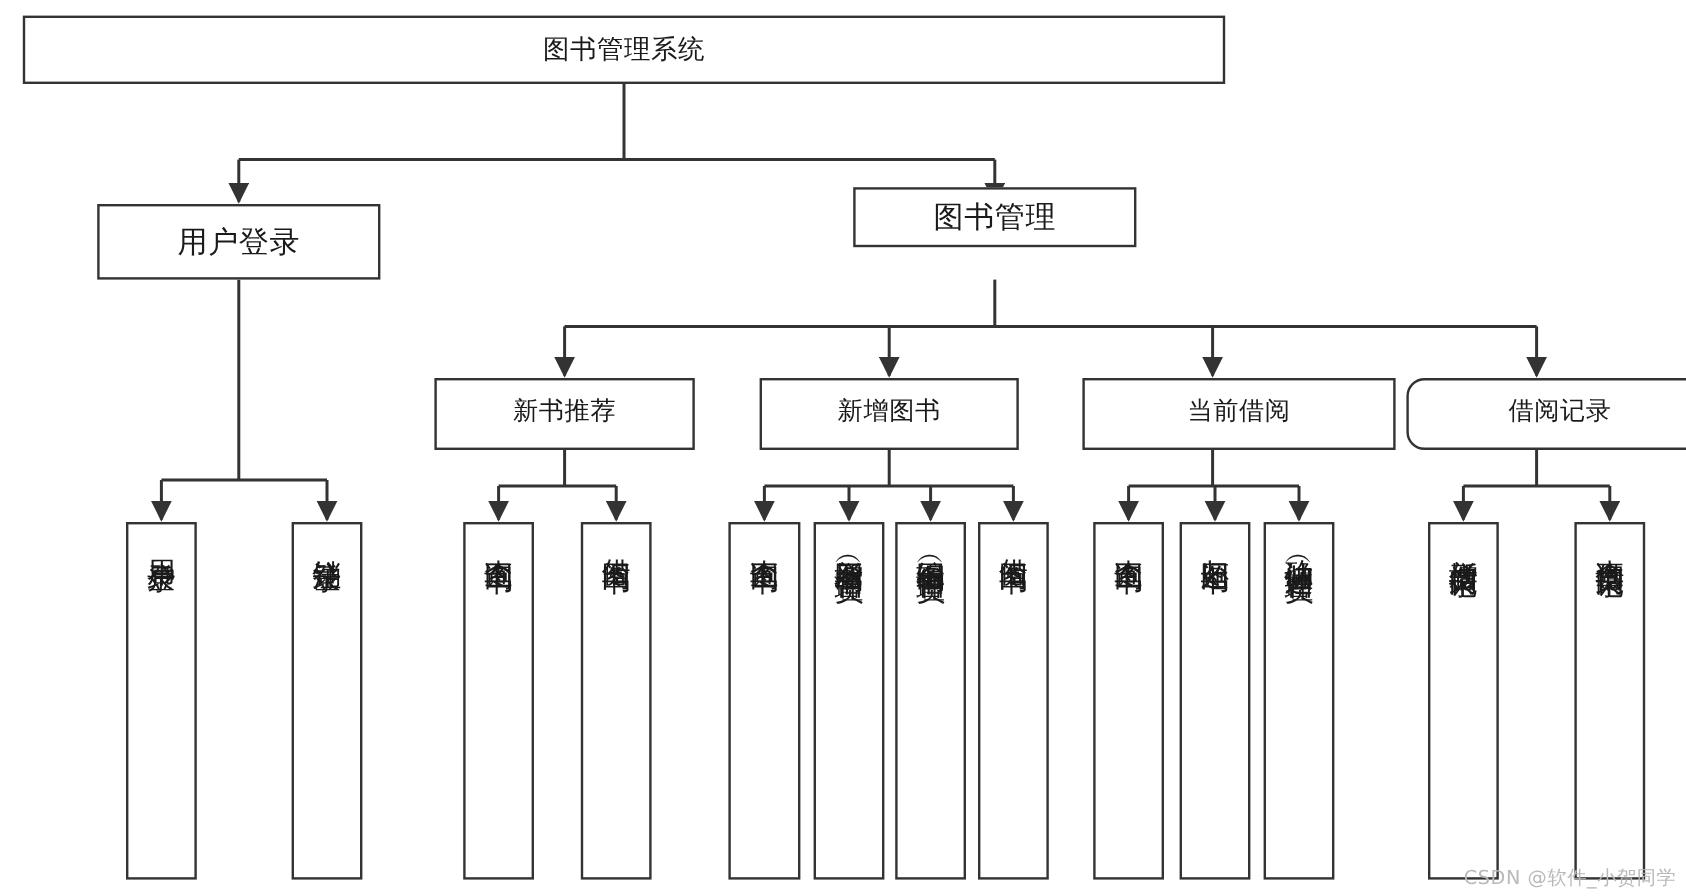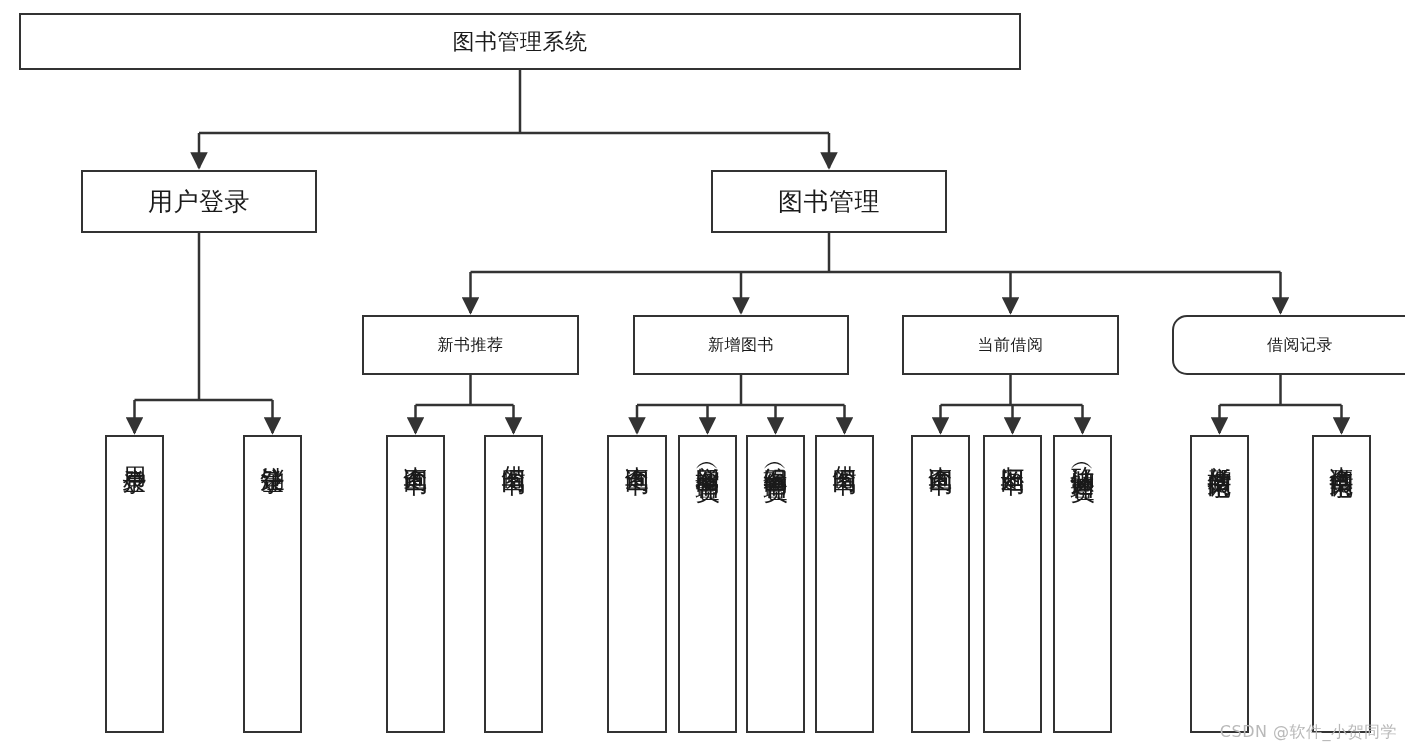--- a/index.html
+++ b/index.html
@@ -42,21 +42,21 @@
     line-height: 1.18;
     white-space: pre-line;
   }
   
   .node.horiz .label {
     font-size: 25px;
     letter-spacing: 0.5px;
   }
   .node.tier0 .label { font-size: 22px; }
   .node.tier1 .label { font-size: 25px; }
-  .node.tier2 .label { font-size: 16px; }
+  .node.tier2 .label { font-size: 21px; font-family: Liberation Mono, monospace; }
   
   .node.vert {
     align-items: flex-start;
     justify-content: center;
     padding-top: 10px;
   }
   .node.vert .label {
     writing-mode: vertical-rl;
     text-orientation: upright;
     font-size: 24px;
@@ -122,30 +122,30 @@
       </g>
   </svg>
 
   <div id="nodes">
       <div class="node horiz tier0" id="node-root" style="left: 19px; top: 13px; width: 1002px; height: 57px;">
         <span class="label">图书管理系统</span>
       </div>
       <div class="node horiz tier1" id="node-user-login" style="left: 81px; top: 170px; width: 236px; height: 63px;">
         <span class="label">用户登录</span>
       </div>
-      <div class="node horiz tier1" id="node-book-manage" style="left: 711px; top: 170px; width: 236px; height: 63px;">
+      <div class="node horiz tier1" id="node-book-manage" style="left: 711px; top: 156px; width: 236px; height: 50px;">
         <span class="label">图书管理</span>
       </div>
       <div class="node horiz tier2" id="node-new-book-rec" style="left: 362px; top: 315px; width: 217px; height: 60px;">
         <span class="label">新书推荐</span>
       </div>
       <div class="node horiz tier2" id="node-book-borrow" style="left: 633px; top: 315px; width: 216px; height: 60px;">
         <span class="label">新增图书</span>
       </div>
-      <div class="node horiz tier2" id="node-current-borrow" style="left: 902px; top: 315px; width: 217px; height: 60px;">
+      <div class="node horiz tier2" id="node-current-borrow" style="left: 902px; top: 315px; width: 261px; height: 60px;">
         <span class="label">当前借阅</span>
       </div>
       <div class="node horiz tier2" id="node-borrow-record" style="left: 1172px; top: 315px; width: 256px; height: 60px; border-radius: 15px;">
         <span class="label">借阅记录</span>
       </div>
       <div class="node vert tier3" id="node-leaf-user-login" style="left: 105px; top: 435px; width: 59px; height: 298px;">
         <span class="label">用户登录</span>
       </div>
       <div class="node vert tier3" id="node-leaf-logout" style="left: 243px; top: 435px; width: 59px; height: 298px;">
         <span class="label">注销登录</span>

